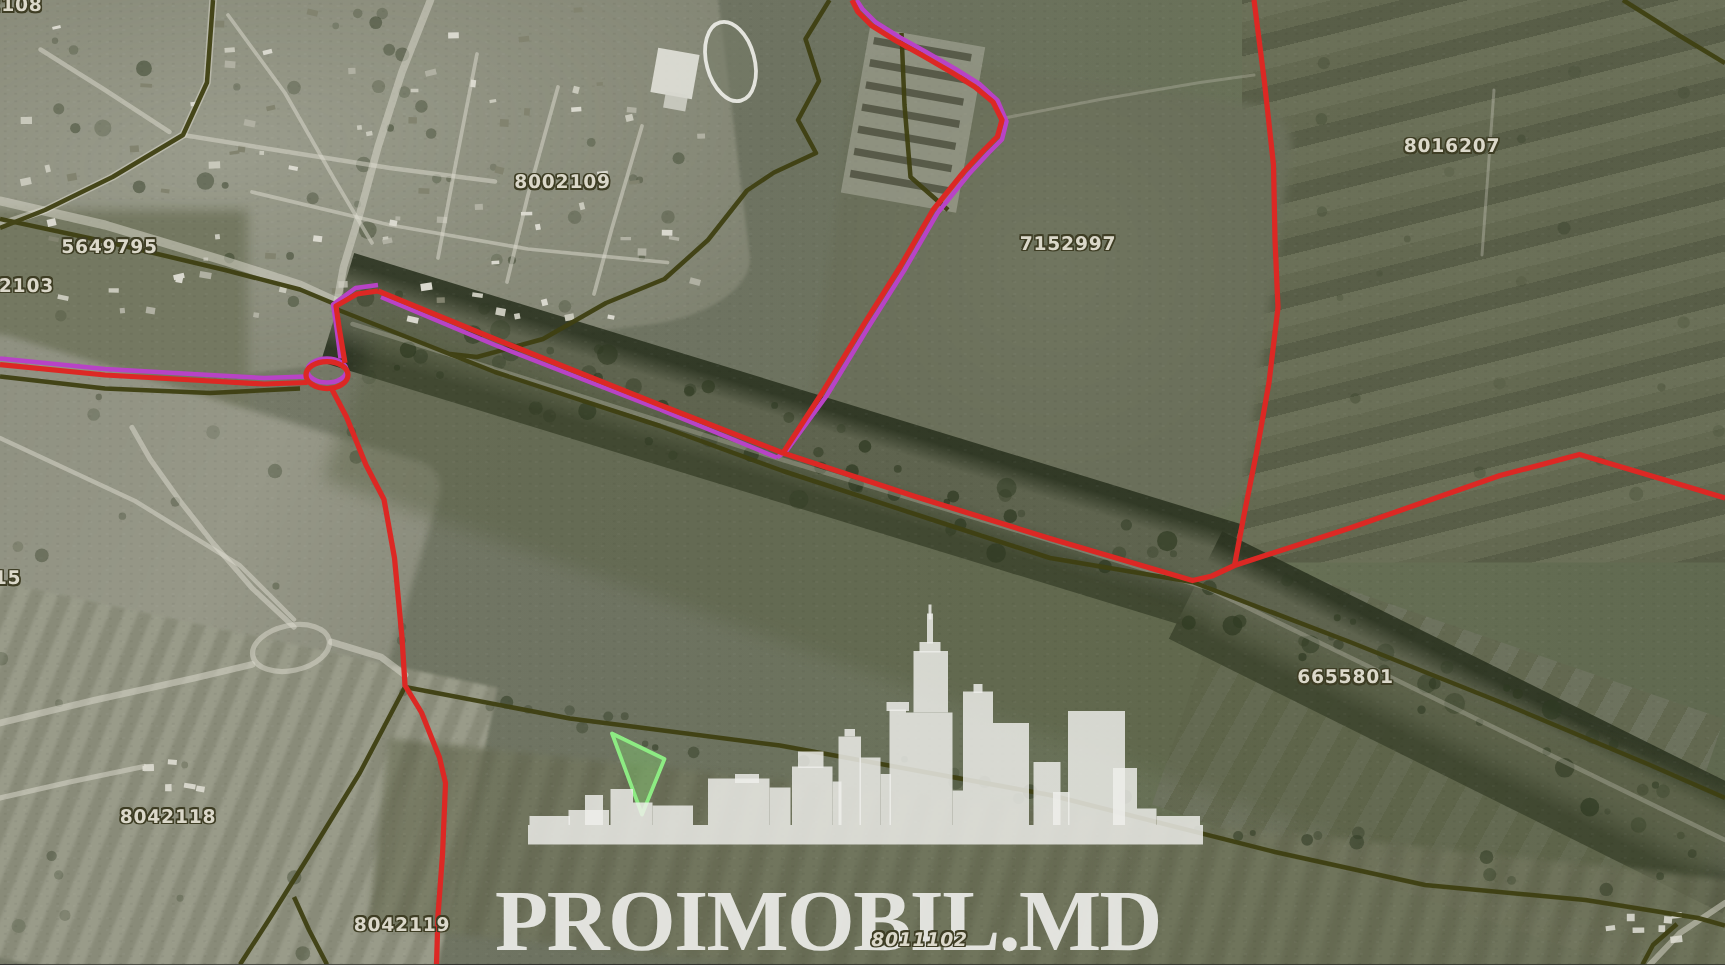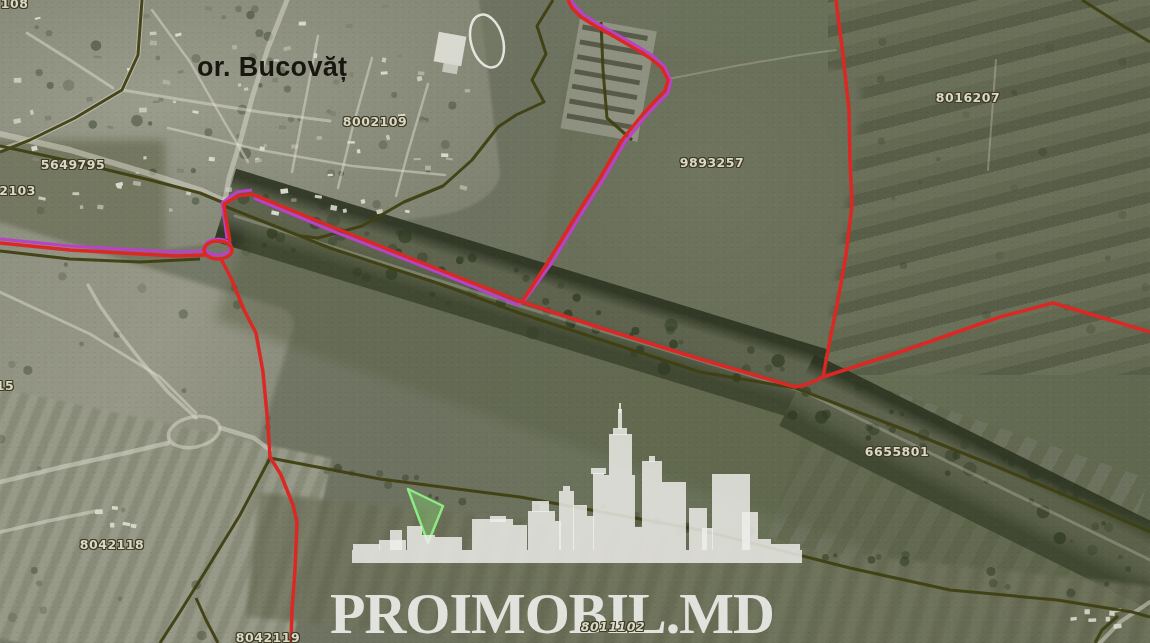--- a/index.html
+++ b/index.html
@@ -468,22 +468,21 @@
       </g>
     </svg>
     <div id="brand">PROIMOBIL.MD</div>
   </div>
 
   <div id="labels">
       <div class="plbl" style="left: 10px; top: 3px;">2108</div>
       <div class="plbl" style="left: 355px; top: 121px; margin-left: 20px;">8002109</div>
       <div class="plbl" style="left: 73px; top: 164px;">5649795</div>
       <div class="plbl" style="left: 13px; top: 190px;">02103</div>
-      <div class="plbl" style="left: 712px; top: 162px;">9893257</div>
+      <div class="plbl" style="left: 712px; top: 162px;">7152997</div>
       <div class="plbl" style="left: 968px; top: 97px;">8016207</div>
       <div class="plbl" style="left: 5px; top: 385px;">15</div>
       <div class="plbl" style="left: 897px; top: 451px;">6655801</div>
       <div class="plbl" style="left: 112px; top: 544px;">8042118</div>
-      <div class="plbl" style="left: 248px; top: 637px; padding-left: 40px;">8042119</div>
+      <div class="plbl" style="left: 248px; top: 616px; padding-left: 40px;">8042119</div>
       <div class="plbl" style="left: 613px; top: 626px; font-style: italic;">8011102</div>
     </div>
-  <div id="town-label">or. Bucovăț</div>
 </div>
 
 </body></html>

